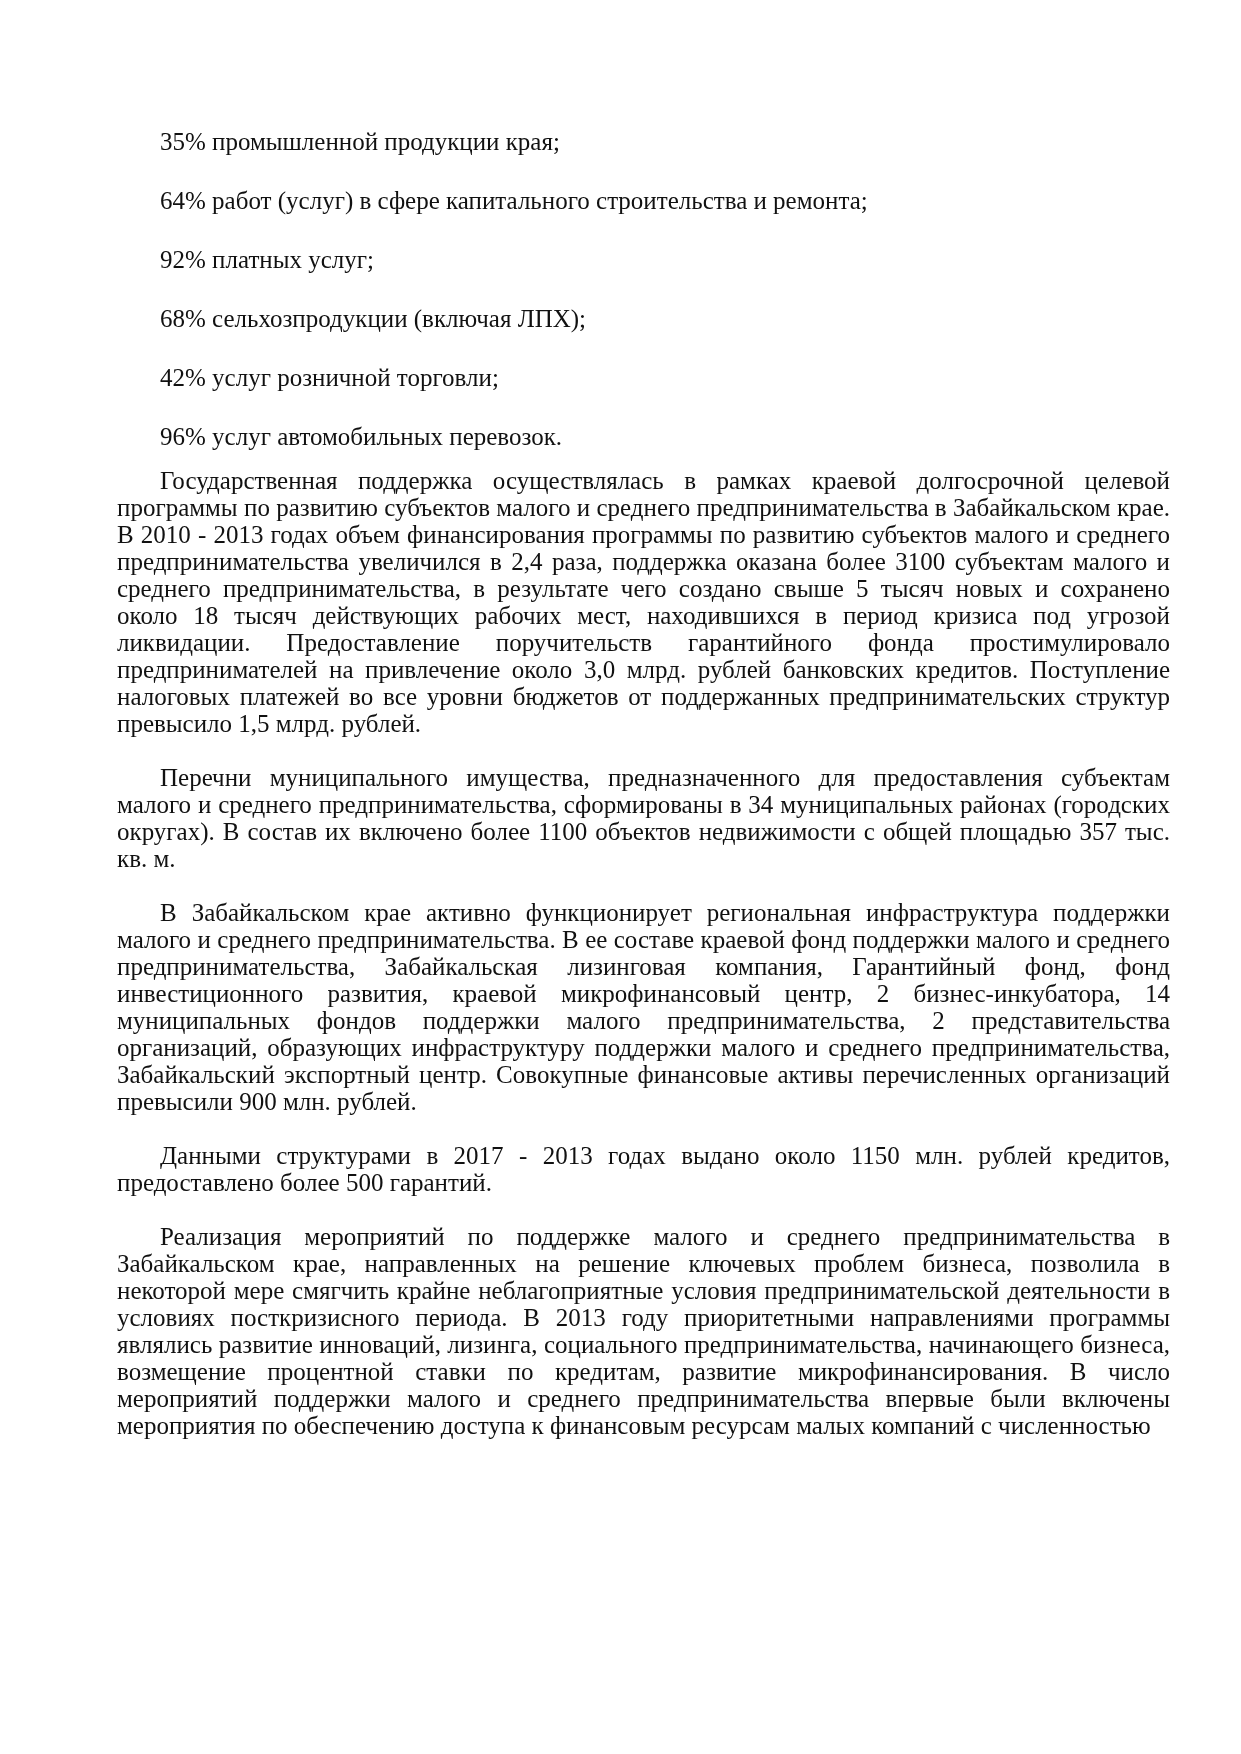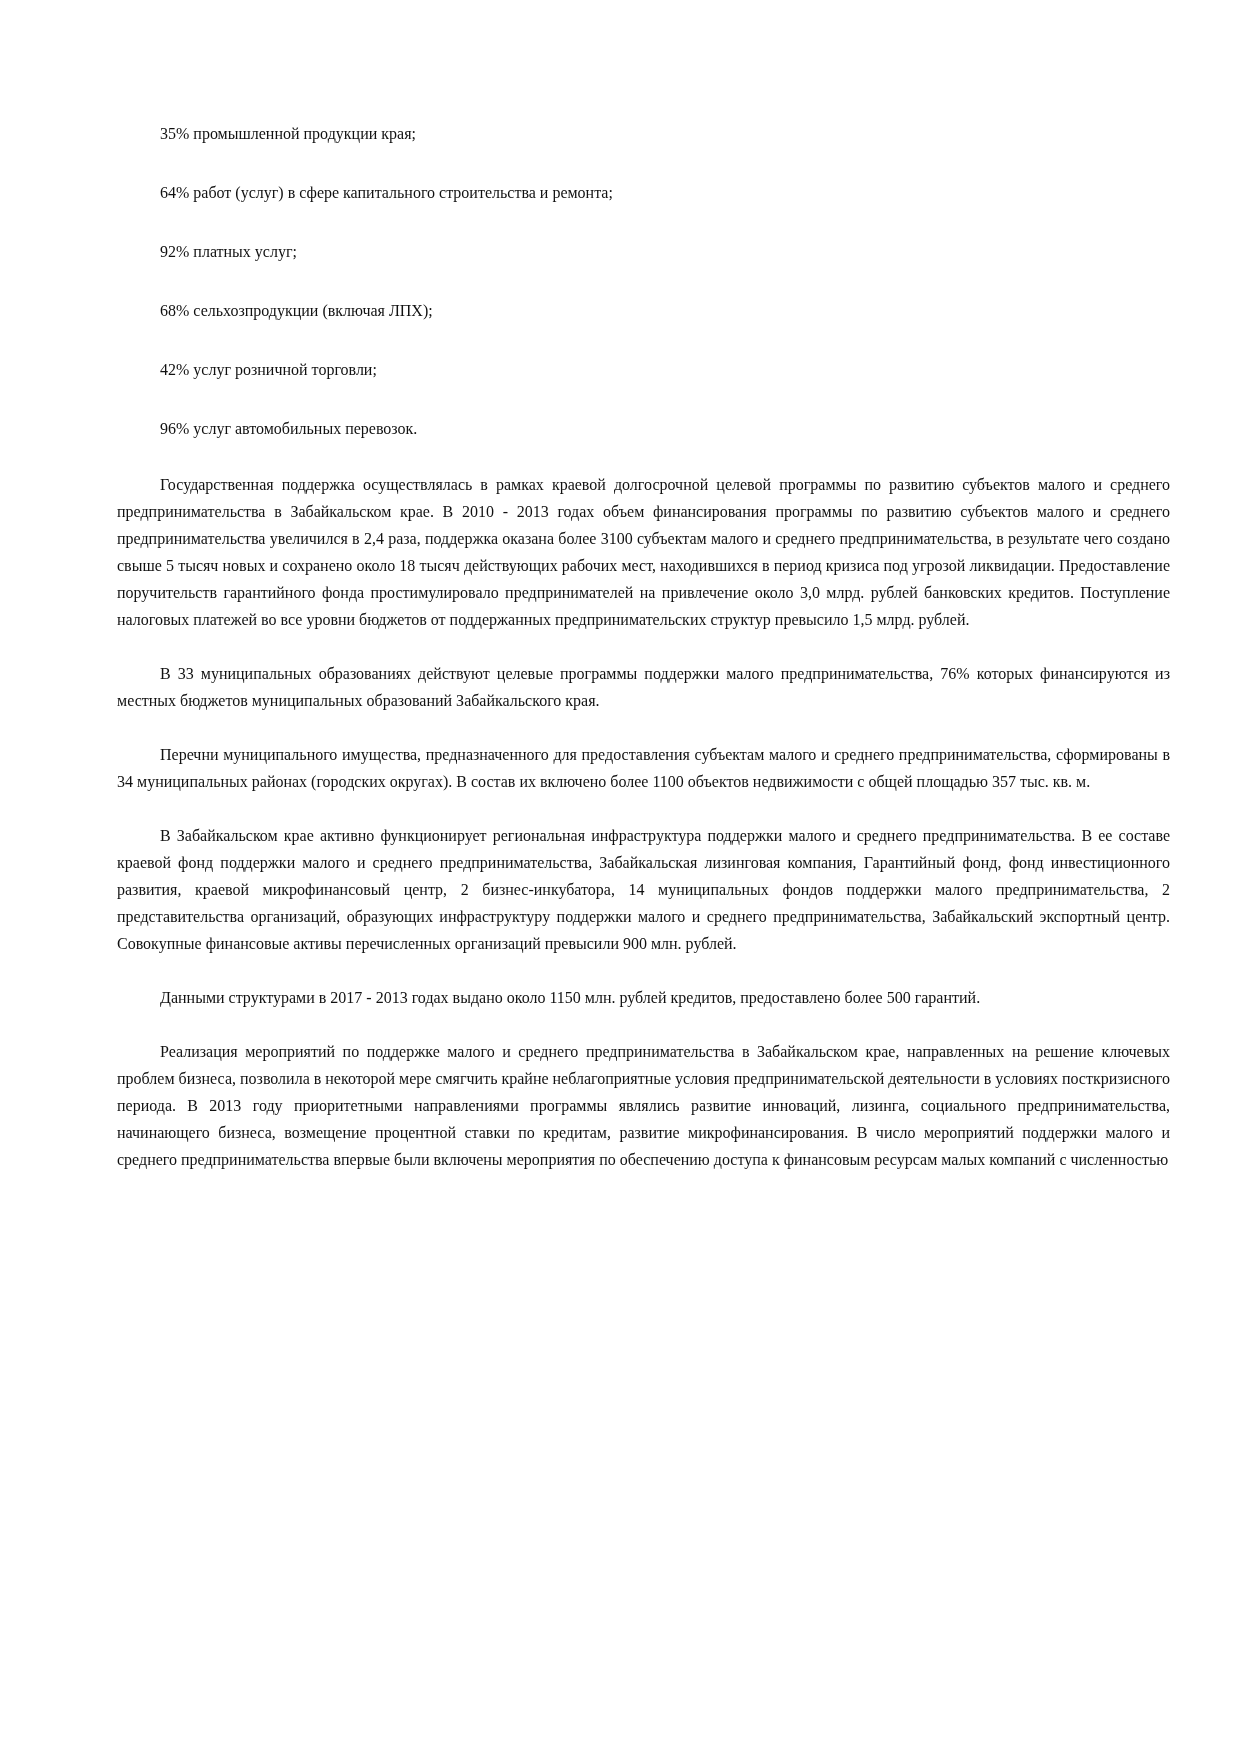--- a/index.html
+++ b/index.html
@@ -11,32 +11,32 @@
       width: 1241px;
       height: 1754px;
       position: relative;
       overflow: hidden;
       font-family: "Liberation Serif", "DejaVu Serif", serif;
       color: #111111;
     }
     .page {
       position: absolute;
       left: 117px;
-      top: 120px;
+      top: 128px;
       width: 1053px;
-      font-size: 16px;
+      font-size: 25px;
       line-height: 27px;
     }
     .list-item {
       margin: 0 0 32px 0;
       padding-left: 43px;
       white-space: nowrap;
     }
     .list-item.last {
-      margin-bottom: 29px;
+      margin-bottom: 17px;
     }
     .para {
       margin: 0 0 27px 0;
       text-indent: 43px;
       text-align: justify;
       text-align-last: left;
       font-family: Liberation Serif, serif;
     }
   </style>
 </head>
@@ -46,18 +46,17 @@
   <div class="list">
     <p class="list-item">35% промышленной продукции края;</p>
     <p class="list-item">64% работ (услуг) в сфере капитального строительства и ремонта;</p>
     <p class="list-item">92% платных услуг;</p>
     <p class="list-item">68% сельхозпродукции (включая ЛПХ);</p>
     <p class="list-item">42% услуг розничной торговли;</p>
     <p class="list-item last">96% услуг автомобильных перевозок.</p>
   </div>
 
   <p class="para">Государственная поддержка осуществлялась в рамках краевой долгосрочной целевой программы по развитию субъектов малого и среднего предпринимательства в Забайкальском крае. В 2010 - 2013 годах объем финансирования программы по развитию субъектов малого и среднего предпринимательства увеличился в 2,4 раза, поддержка оказана более 3100 субъектам малого и среднего предпринимательства, в результате чего создано свыше 5 тысяч новых и сохранено около 18 тысяч действующих рабочих мест, находившихся в период кризиса под угрозой ликвидации. Предоставление поручительств гарантийного фонда простимулировало предпринимателей на привлечение около 3,0 млрд. рублей банковских кредитов. Поступление налоговых платежей во все уровни бюджетов от поддержанных предпринимательских структур превысило 1,5 млрд. рублей.</p>
-  <p class="para">В 33 муниципальных образованиях действуют целевые программы поддержки малого предпринимательства, 76% которых финансируются из местных бюджетов муниципальных образований Забайкальского края.</p>
   <p class="para">Перечни муниципального имущества, предназначенного для предоставления субъектам малого и среднего предпринимательства, сформированы в 34 муниципальных районах (городских округах). В состав их включено более 1100 объектов недвижимости с общей площадью 357 тыс. кв. м.</p>
   <p class="para">В Забайкальском крае активно функционирует региональная инфраструктура поддержки малого и среднего предпринимательства. В ее составе краевой фонд поддержки малого и среднего предпринимательства, Забайкальская лизинговая компания, Гарантийный фонд, фонд инвестиционного развития, краевой микрофинансовый центр, 2 бизнес-инкубатора, 14 муниципальных фондов поддержки малого предпринимательства, 2 представительства организаций, образующих инфраструктуру поддержки малого и среднего предпринимательства, Забайкальский экспортный центр. Совокупные финансовые активы перечисленных организаций превысили 900 млн. рублей.</p>
   <p class="para">Данными структурами в 2017 - 2013 годах выдано около 1150 млн. рублей кредитов, предоставлено более 500 гарантий.</p>
   <p class="para">Реализация мероприятий по поддержке малого и среднего предпринимательства в Забайкальском крае, направленных на решение ключевых проблем бизнеса, позволила в некоторой мере смягчить крайне неблагоприятные условия предпринимательской деятельности в условиях посткризисного периода. В 2013 году приоритетными направлениями программы являлись развитие инноваций, лизинга, социального предпринимательства, начинающего бизнеса, возмещение процентной ставки по кредитам, развитие микрофинансирования. В число мероприятий поддержки малого и среднего предпринимательства впервые были включены мероприятия по обеспечению доступа к финансовым ресурсам малых компаний с численностью</p>
 </div>
 
 </body></html>

